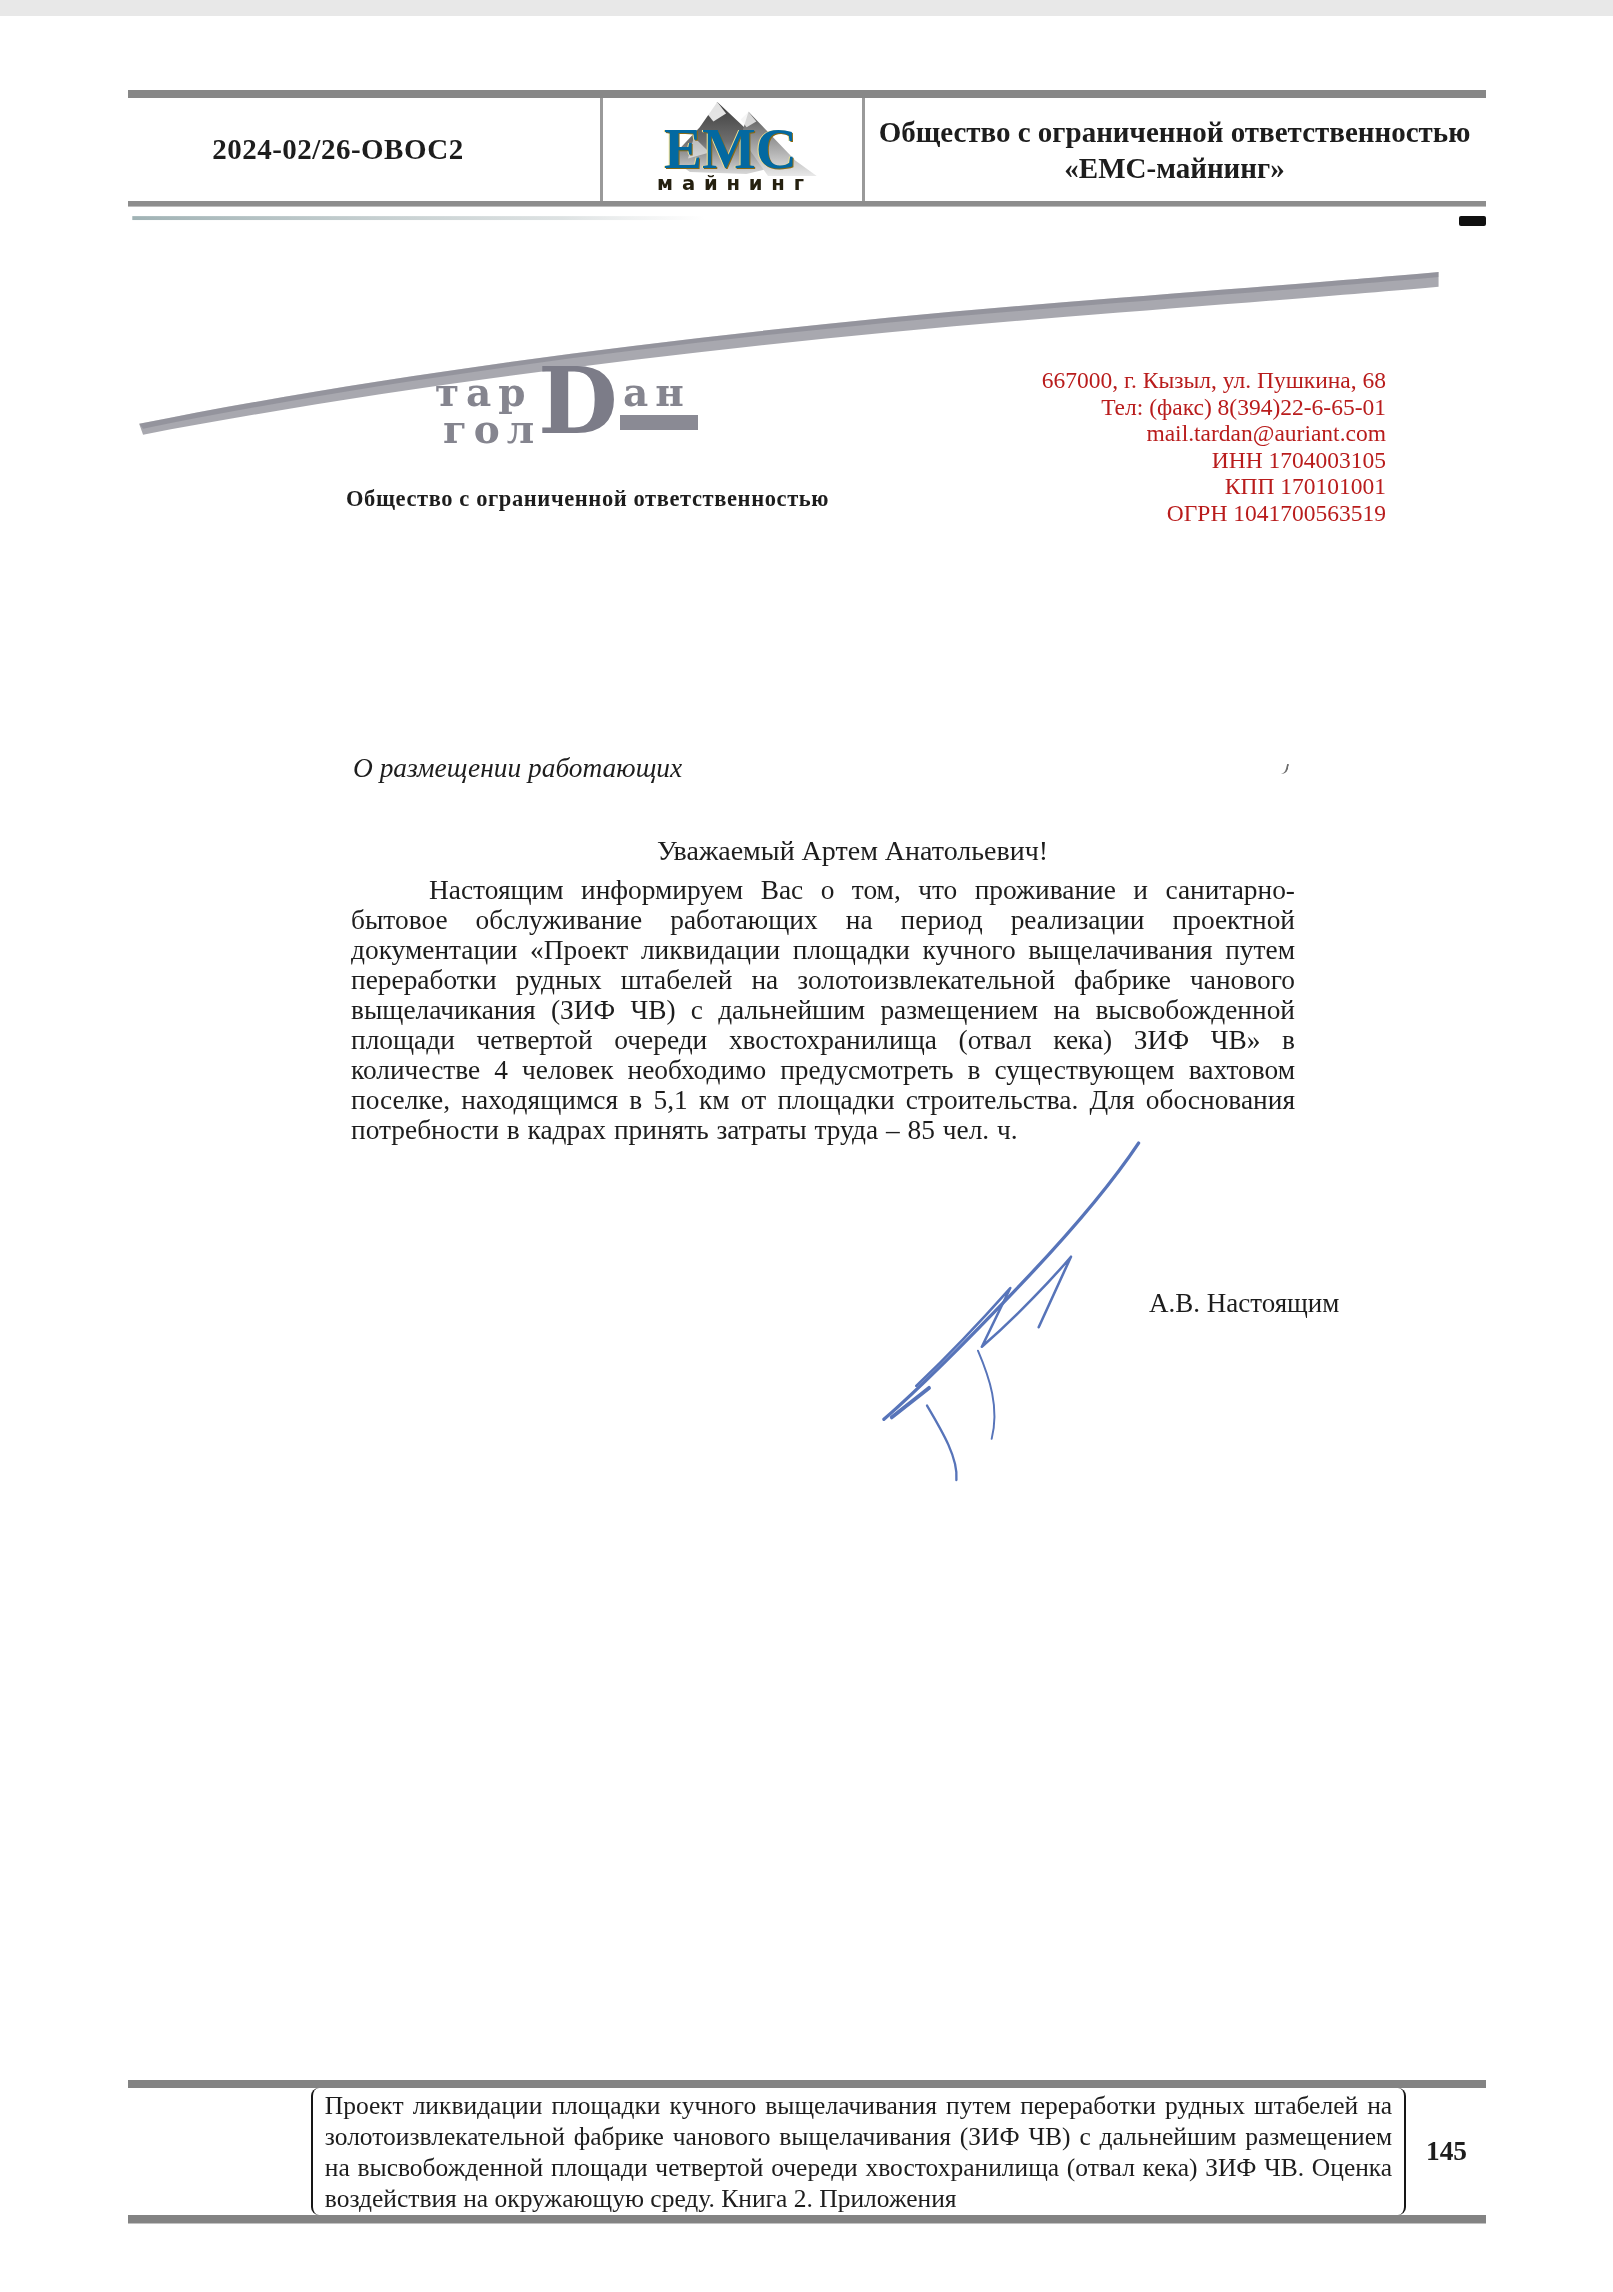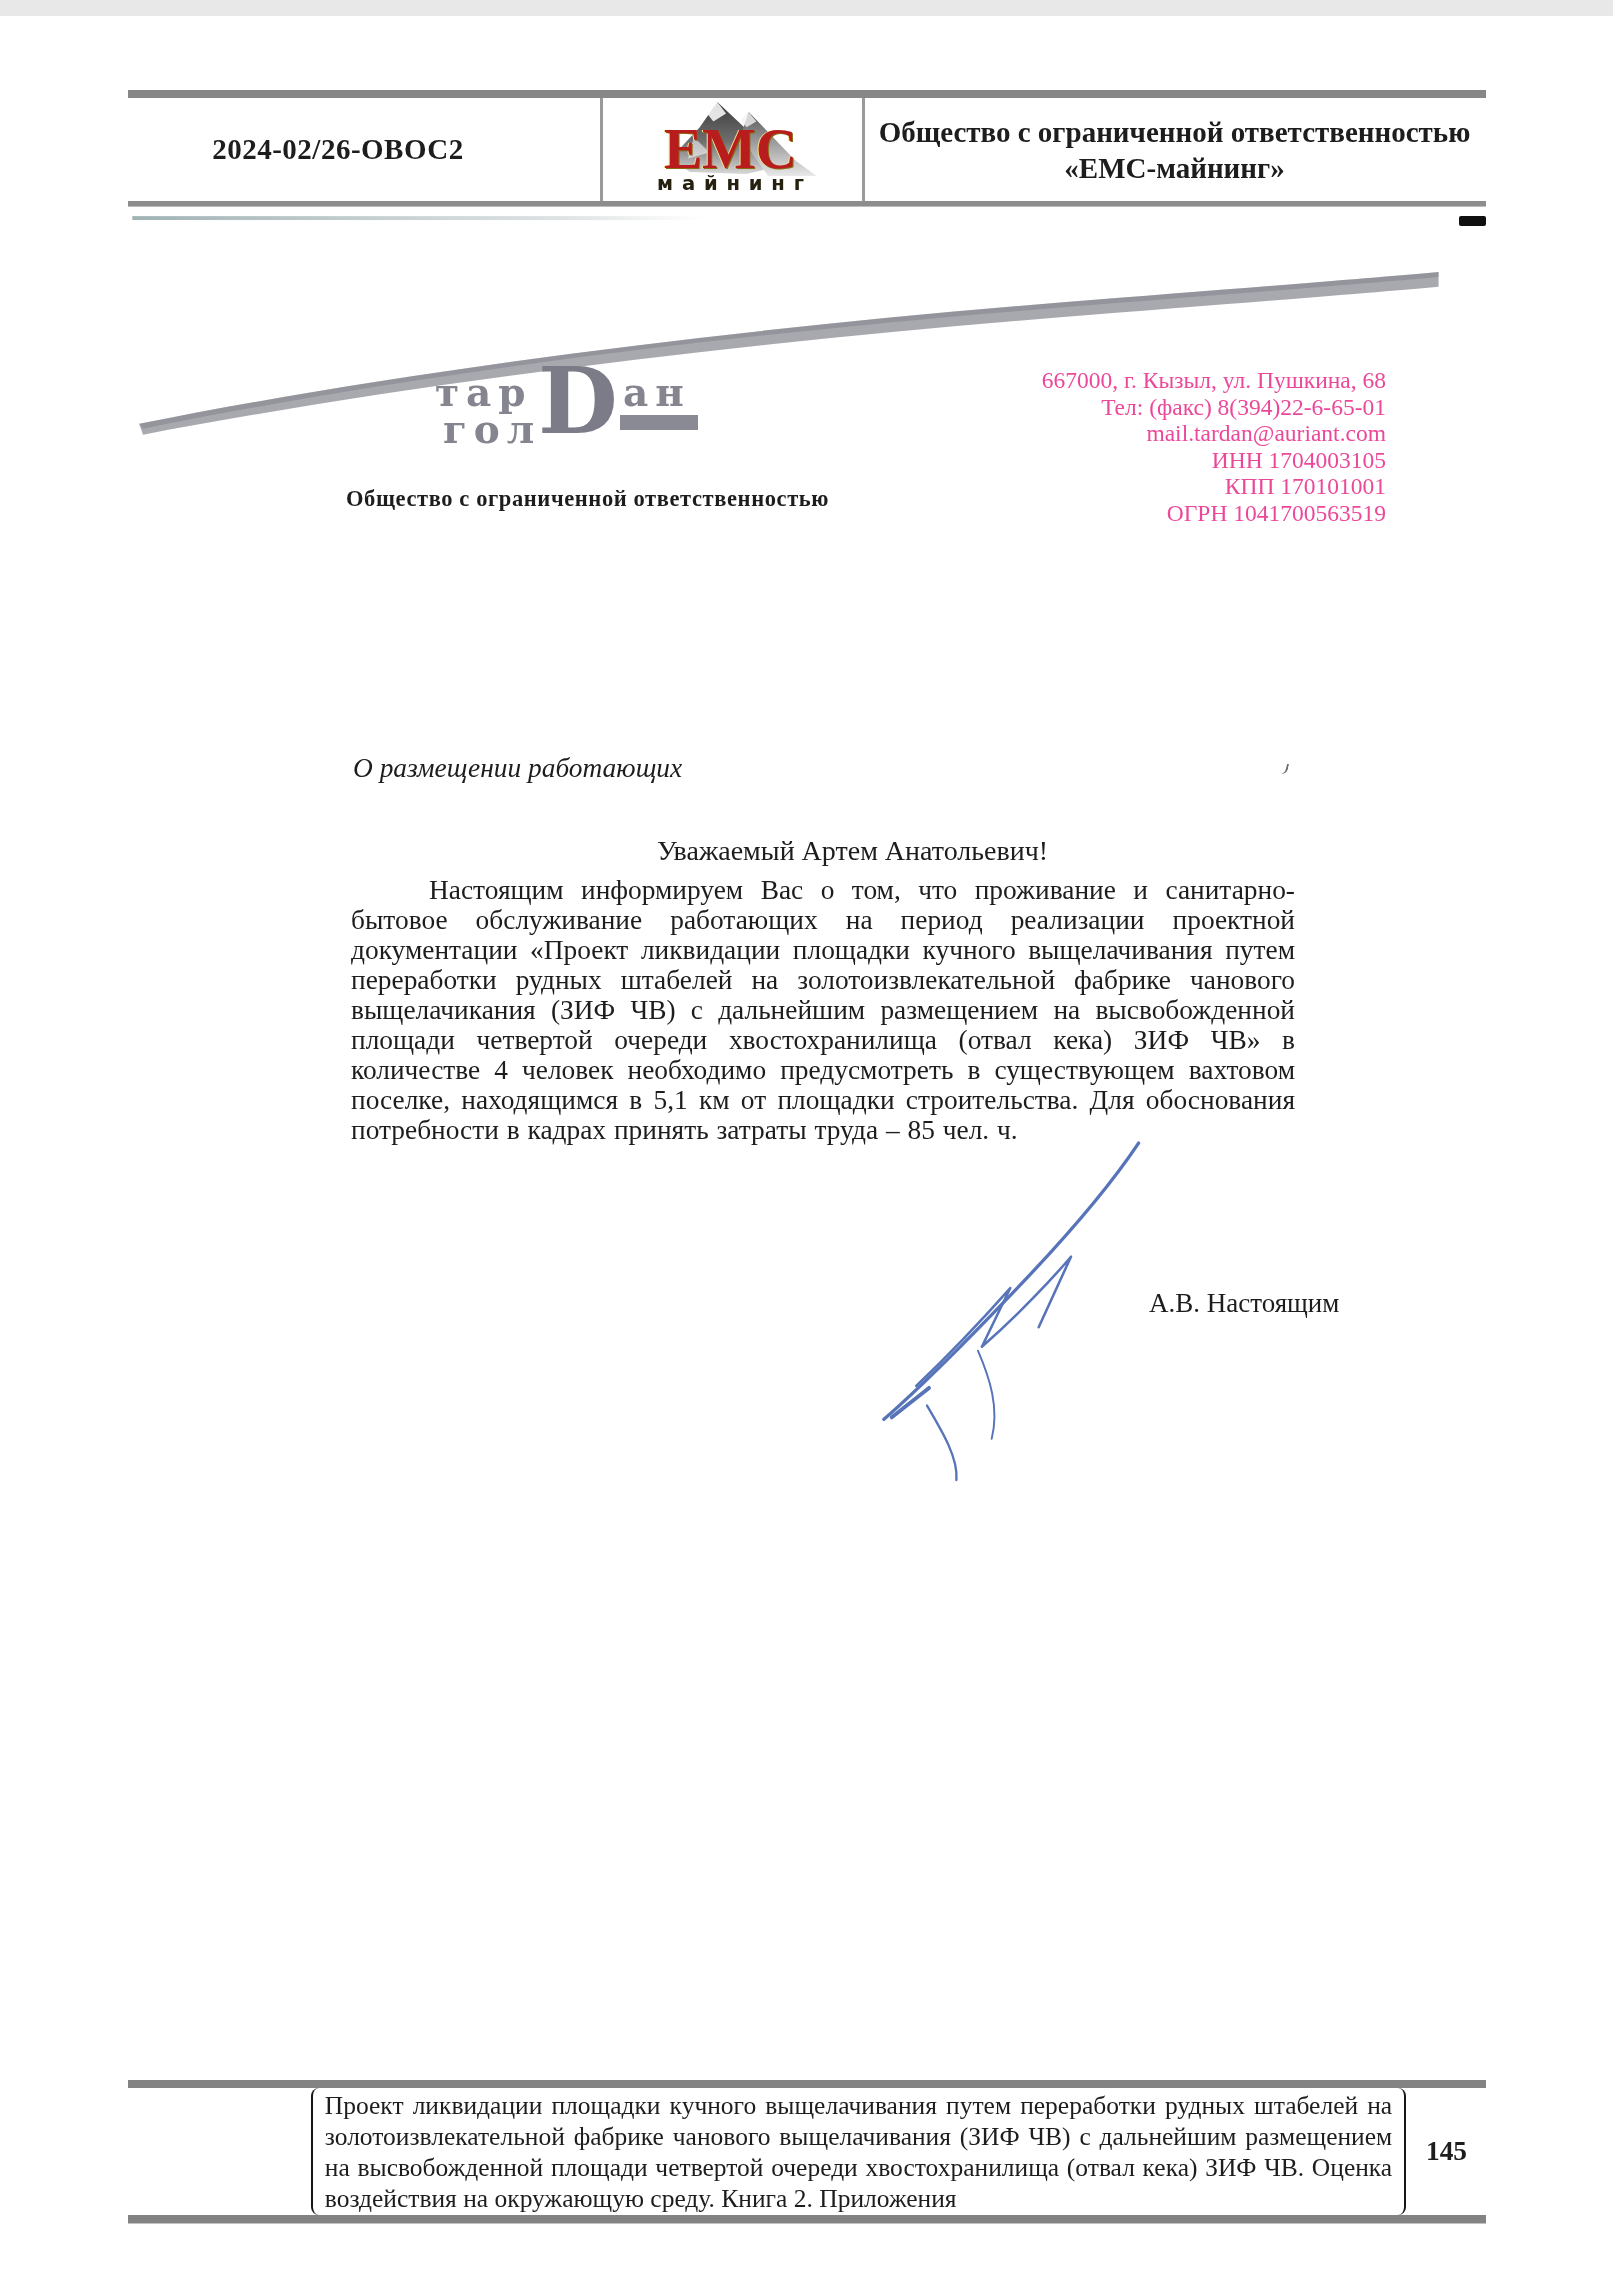--- a/index.html
+++ b/index.html
@@ -28,21 +28,21 @@
     position:absolute;left:862px;top:82px;width:625px;height:103px;
     display:flex;flex-direction:column;align-items:center;justify-content:center;
     font-weight:bold;font-size:29px;line-height:36px;text-align:center;
   }
   
   .emc-logo{position:absolute;left:613px;top:80px;width:235px;height:104px;text-align:center;}
   .emc-logo svg{position:absolute;left:17.6px;top:2px;}
   .emc-text{
     position:absolute;left:0;top:23.5px;width:100%;
     font-family:"Liberation Serif",serif;font-weight:bold;font-size:57px;line-height:57px;
-    color:#b91c1c;
+    color:#0369a1;
     text-shadow:1px 1px 0 #8a6a14, -1px 0 0 #f3e08e;
   }
   .emc-sub{
     position:absolute;left:0;top:76px;width:100%;
     font-family:"DejaVu Sans",sans-serif;font-weight:bold;font-size:19.6px;
     letter-spacing:8.8px;color:#25200f;text-indent:8.8px;
   }
   
   .scan-dash{position:absolute;left:1459px;top:200px;width:26.5px;height:9.8px;background:#101010;border-radius:2px;}
   .scan-mark{position:absolute;left:1279px;top:747px;width:6.9px;height:10.8px;border-right:2.9px solid #3c3c3c;border-radius:0 0 5.9px 0;transform:rotate(14deg);opacity:.75;}
@@ -50,21 +50,21 @@
   
   .t-logo{position:absolute;color:#85858f;font-family:"DejaVu Serif",serif;font-weight:bold;}
   .t-row1a{left:435px;top:353px;font-size:39px;letter-spacing:6.9px;}
   .t-row2a{left:443px;top:390px;font-size:39px;letter-spacing:6.9px;}
   .t-bigD{left:538px;top:339px;font-size:92px;line-height:92px;color:#7c7c88;letter-spacing:0;}
   .t-row1b{left:623px;top:353px;font-size:39px;letter-spacing:6.9px;}
   .t-bar{position:absolute;left:620px;top:399px;width:78px;height:14.7px;background:#8a8a94;}
   .org-caption{position:absolute;left:346px;top:470px;font-weight:bold;font-size:22.5px;letter-spacing:0.6px;}
   .contacts{
     position:absolute;left:980px;top:351px;width:406px;
-    text-align:right;font-size:23.5px;line-height:26.5px;color:#ec4899;
+    text-align:right;font-size:23.5px;line-height:26.5px;color:#b91c1c;
   }
   
   .recipient{position:absolute;left:968px;top:623px;font-size:27.4px;line-height:31px;}
   .subject{position:absolute;left:353px;top:737px;font-style:italic;font-size:27.4px;}
   .salutation{position:absolute;left:392px;top:819px;width:921px;text-align:center;font-size:28px;}
   .body-par{
     position:absolute;left:351px;top:859px;width:944px;
     font-size:27.4px;line-height:30px;text-align:justify;text-indent:78px;
     word-spacing:1px;
   }

